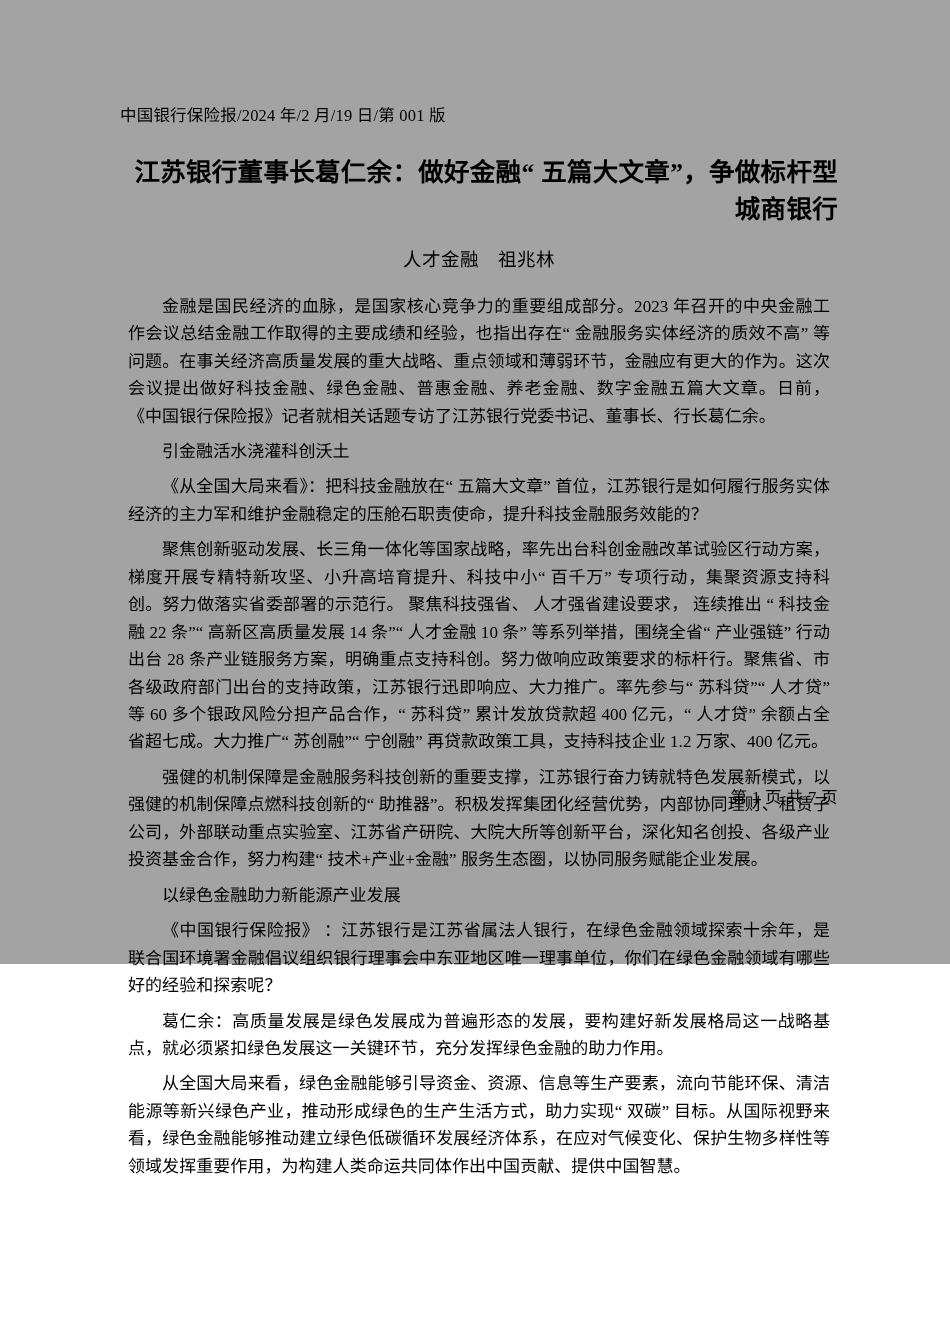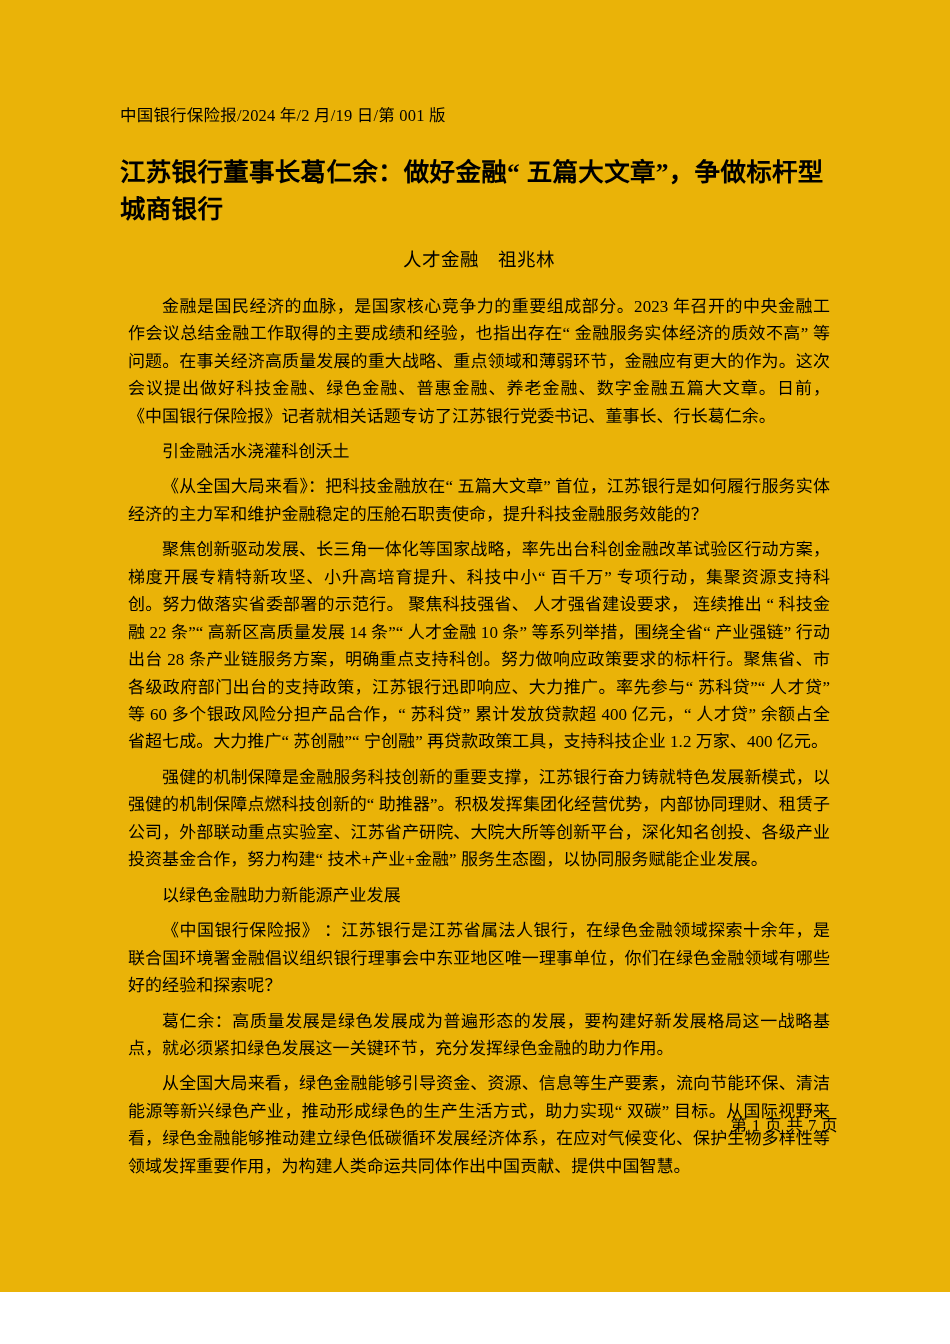--- a/index.html
+++ b/index.html
@@ -12,36 +12,36 @@
     width: 950px;
     height: 1344px;
     font-family: "Liberation Serif", "DejaVu Serif", serif;
     color: #000000;
     -webkit-font-smoothing: antialiased;
   }
   .page {
     position: relative;
     box-sizing: border-box;
     width: 950px;
-    height: 1292px;
+    height: 964px;
     padding: 104px 112px 0 120px;
-    background: #eab308;
+    background: #a3a3a3;
   }
   .masthead {
     font-size: 16.5px;
     line-height: 1.5;
     letter-spacing: 0.2px;
     margin: 0 0 26px 0;
     white-space: nowrap;
   }
   .doc-title {
     font-size: 25.5px;
     font-weight: bold;
     line-height: 1.45;
-    text-align: left;
+    text-align: right;
     margin: 0 0 4px 0;
     letter-spacing: 0.3px;
   }
   .byline {
     font-size: 18.5px;
     text-align: center;
     margin: 16px 0 22px 0;
     letter-spacing: 0.5px;
   }
   .body-text {

